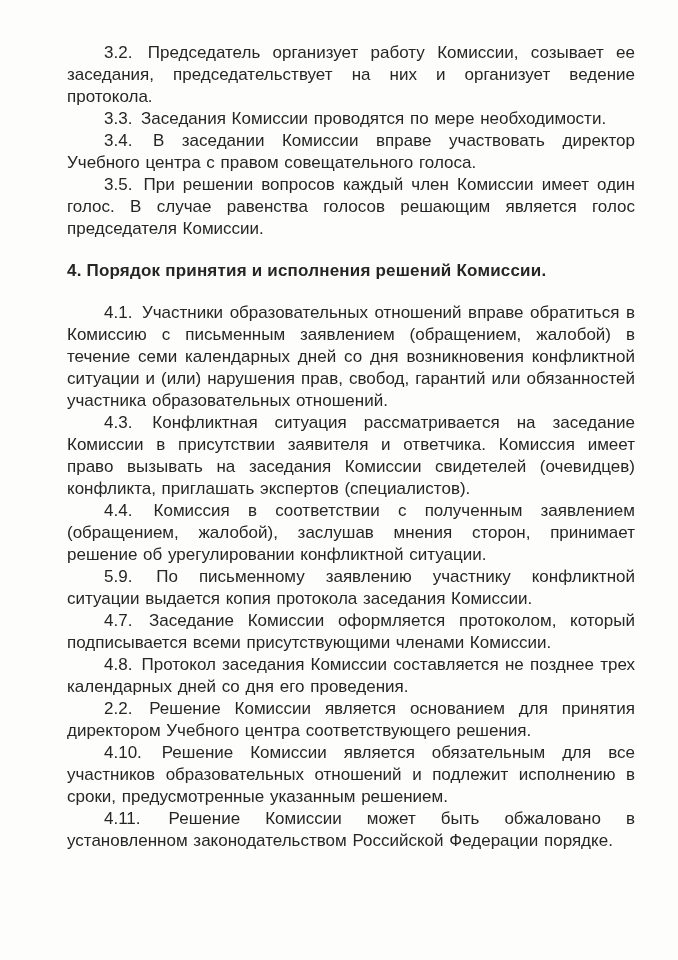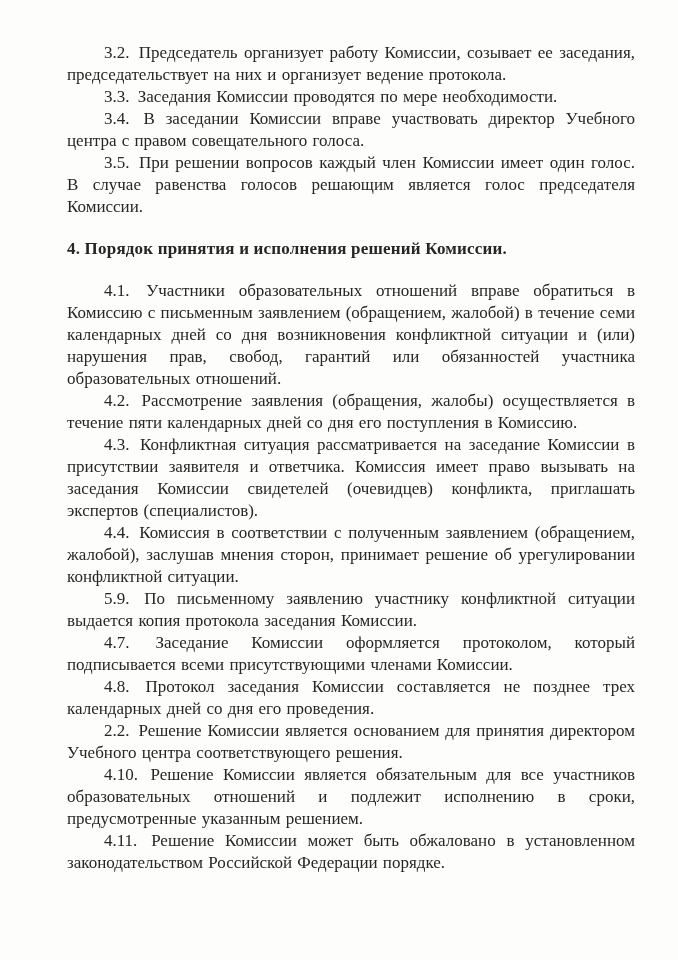--- a/index.html
+++ b/index.html
@@ -7,21 +7,21 @@
     padding: 0;
     background: #e8e8e8;
   }
   .scan-page {
     position: relative;
     width: 678px;
     height: 960px;
     margin: 0 auto;
     background: #fdfdfc;
     overflow: hidden;
-    font-family: Liberation Serif, serif;
+    font-family: Liberation Sans, sans-serif;
     color: #262626;
   }
   .text-block {
     box-sizing: border-box;
     padding: 42px 43px 0 67px;
   }
   p.para {
     margin: 0;
     font-size: 17px;
     line-height: 22px;
@@ -65,24 +65,20 @@
       <span>При решении вопросов каждый член Комиссии имеет один голос. В случае равенства голосов решающим является голос председателя Комиссии.</span>
     </p>
 
     <h2 class="section-heading">4. Порядок принятия и исполнения решений Комиссии.</h2>
 
     <p class="para">
       <span class="para-num">4.1.</span>
       <span>Участники образовательных отношений вправе обратиться в Комиссию с письменным заявлением (обращением, жалобой) в течение семи календарных дней со дня возникновения конфликтной ситуации и (или) нарушения прав, свобод, гарантий или обязанностей участника образовательных отношений.</span>
     </p>
     <p class="para">
-      <span class="para-num">4.2.</span>
-      <span>Рассмотрение заявления (обращения, жалобы) осуществляется в течение пяти календарных дней со дня его поступления в Комиссию.</span>
-    </p>
-    <p class="para">
       <span class="para-num">4.3.</span>
       <span>Конфликтная ситуация рассматривается на заседание Комиссии в присутствии заявителя и ответчика. Комиссия имеет право вызывать на заседания Комиссии свидетелей (очевидцев) конфликта, приглашать экспертов (специалистов).</span>
     </p>
     <p class="para">
       <span class="para-num">4.4.</span>
       <span>Комиссия в соответствии с полученным заявлением (обращением, жалобой), заслушав мнения сторон, принимает решение об урегулировании конфликтной ситуации.</span>
     </p>
     <p class="para">
       <span class="para-num">5.9.</span>
       <span>По письменному заявлению участнику конфликтной ситуации выдается копия протокола заседания Комиссии.</span>

